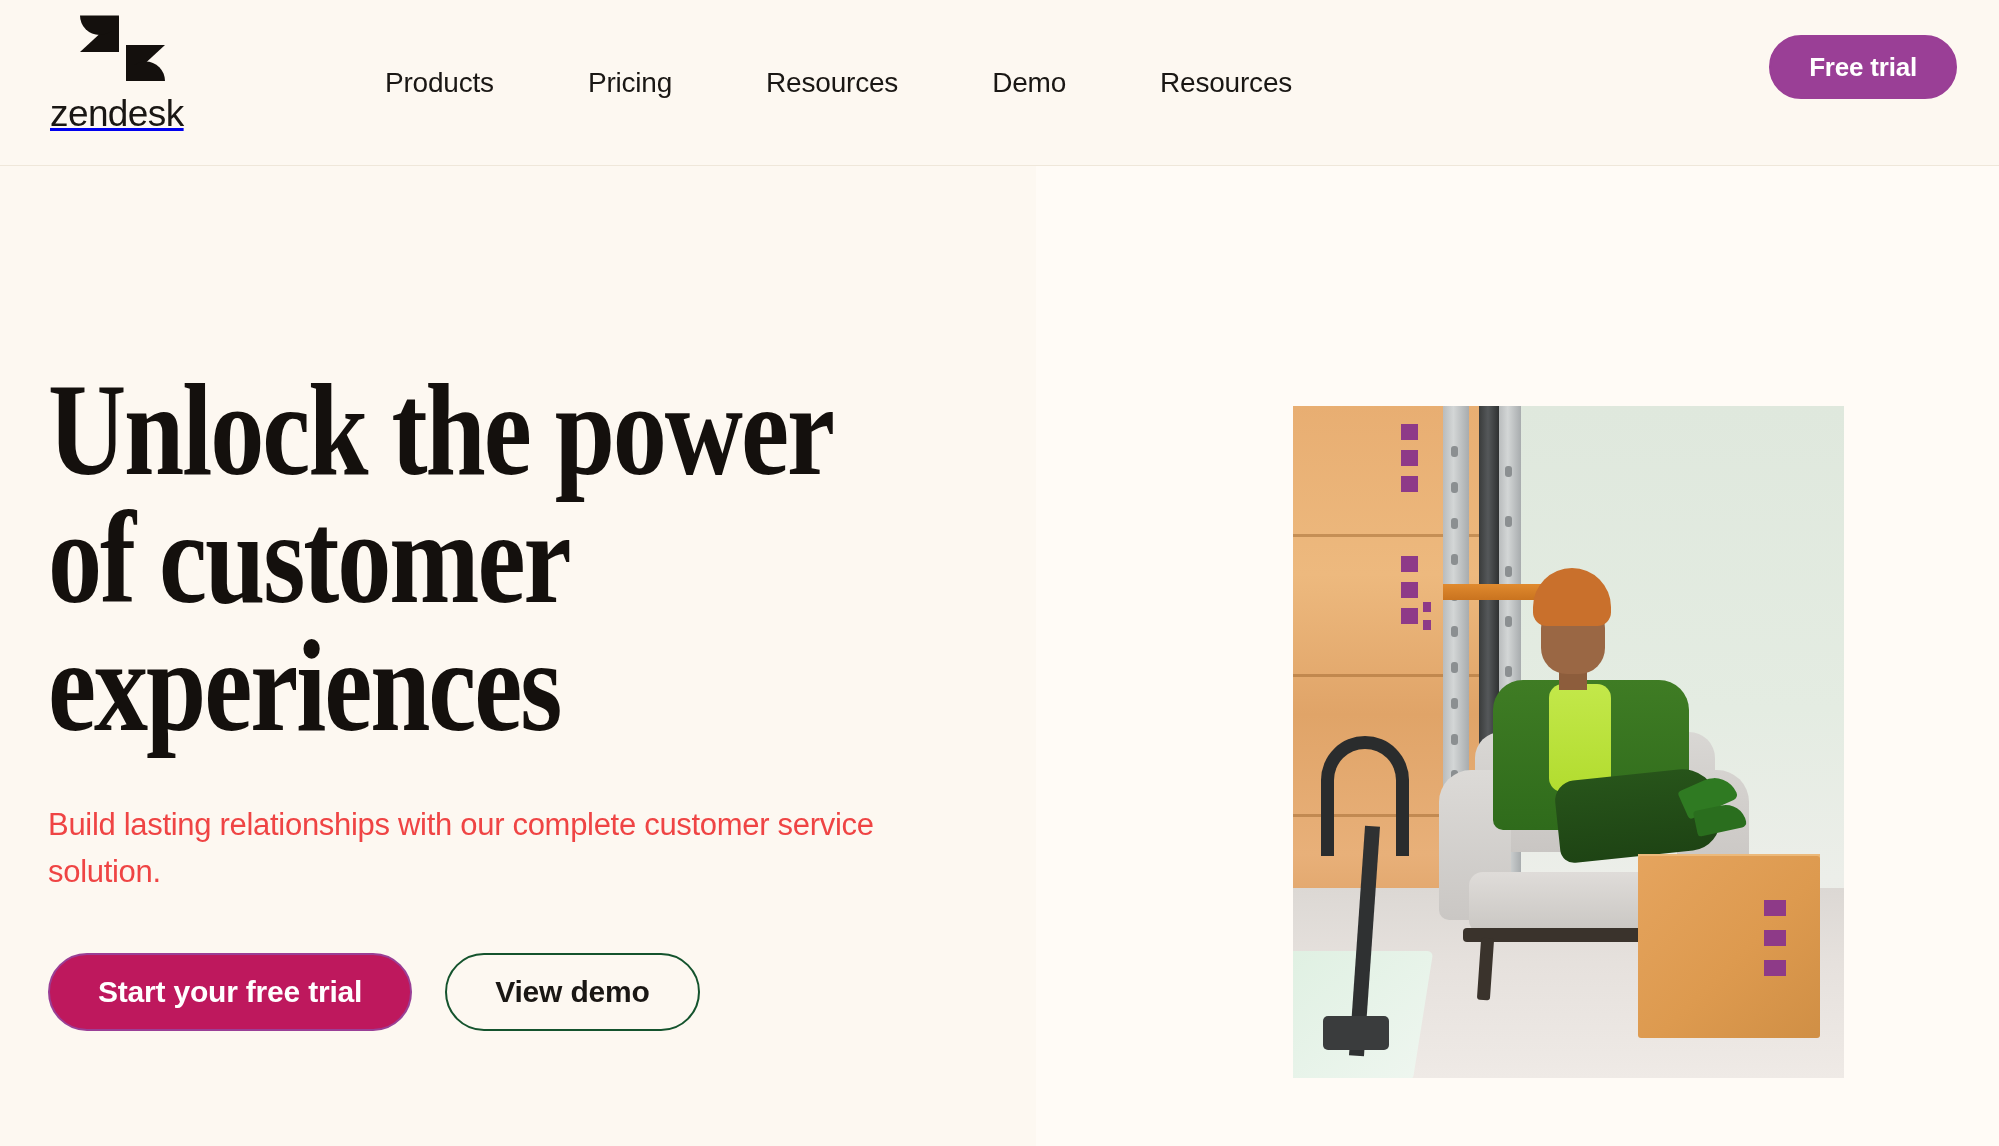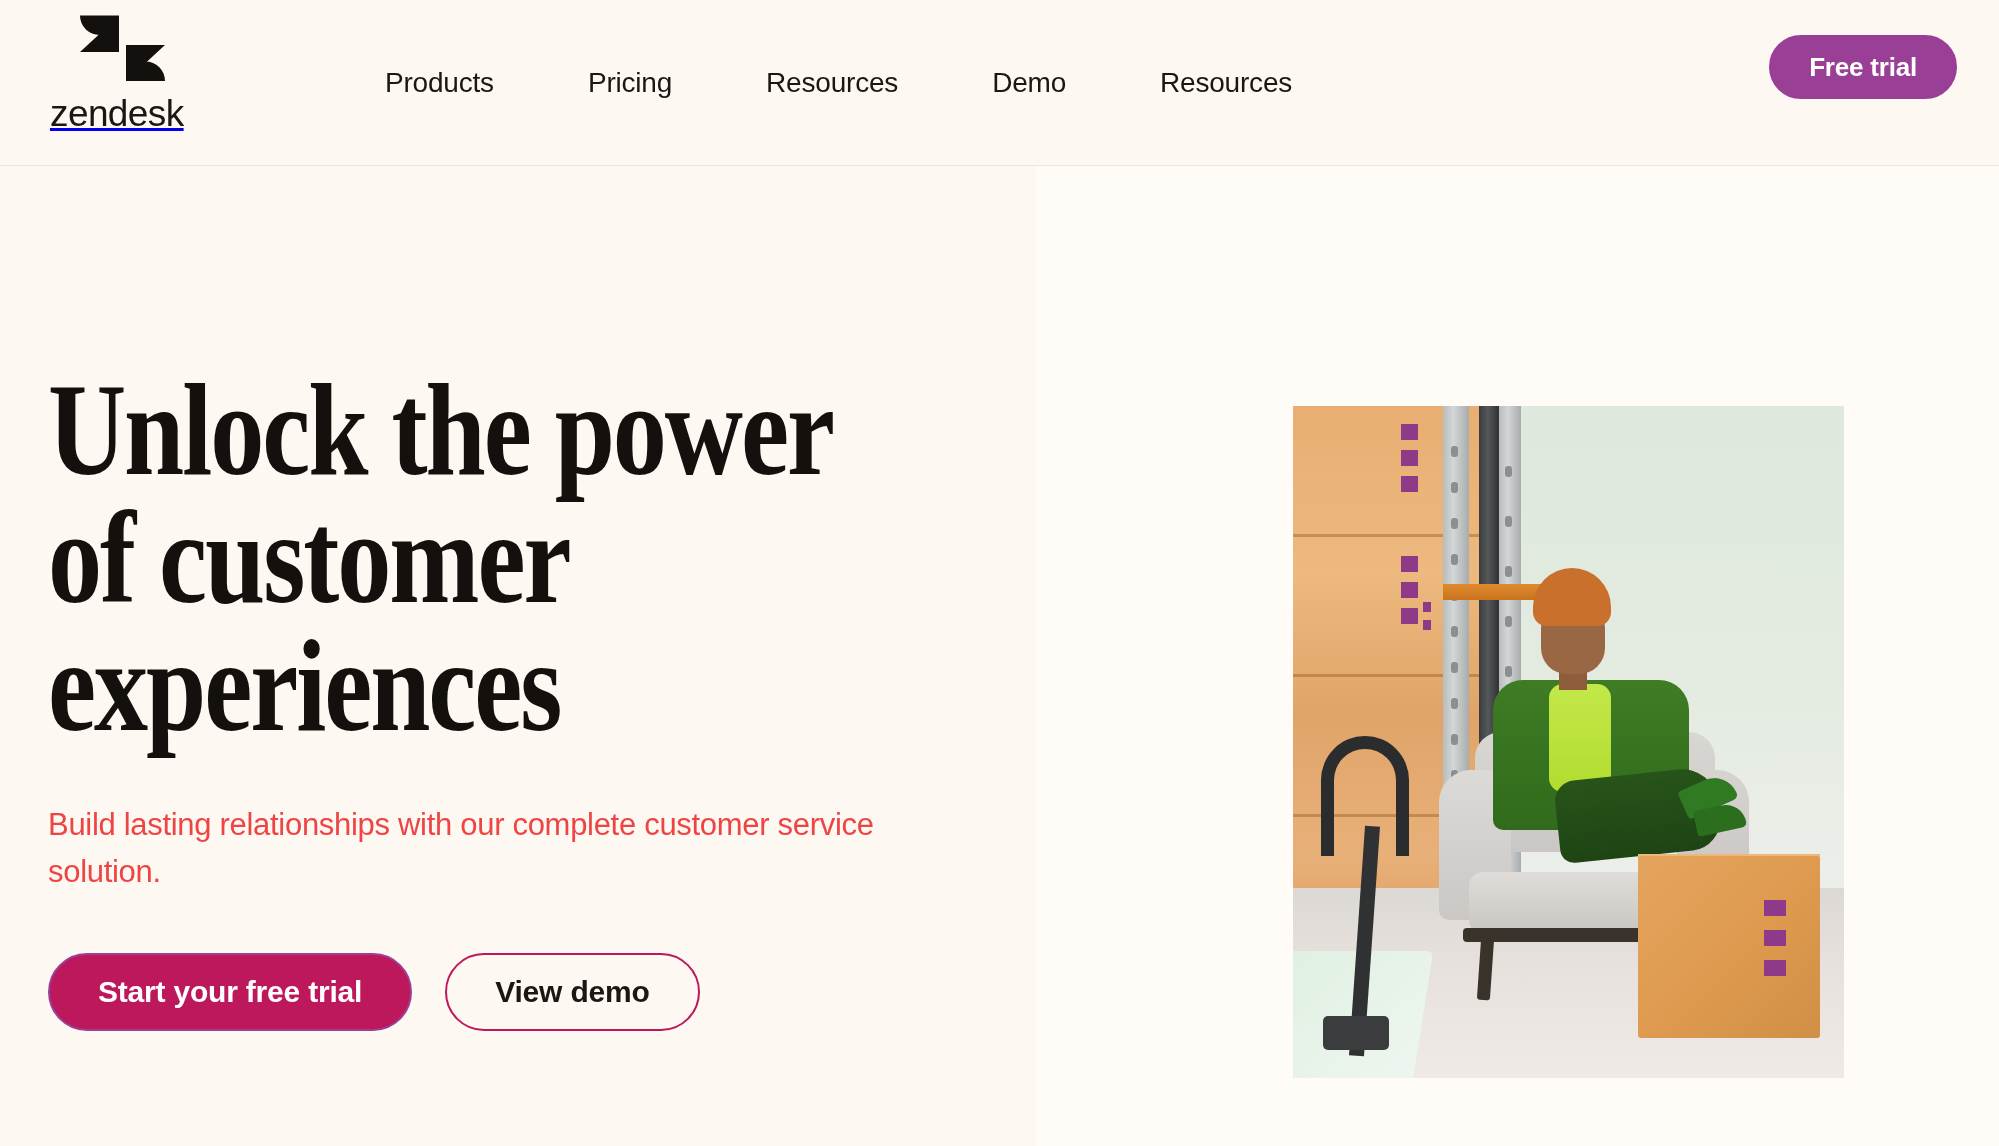--- a/index.html
+++ b/index.html
@@ -174,21 +174,21 @@
     background: #be185d;
     color: #ffffff;
     border: 2px solid #9a3f96;
     height: 78px;
     padding: 0 48px;
     font-size: 30px;
   }
   .btn-cta-outline {
     background: transparent;
     color: #1a1714;
-    border: 2px solid #be185d;
+    border: 2px solid #14532d;
     height: 78px;
     padding: 0 48px;
     font-size: 30px;
   }
 
   
   .photo {
     position: absolute;
     left: 257px;
     top: 240px;

